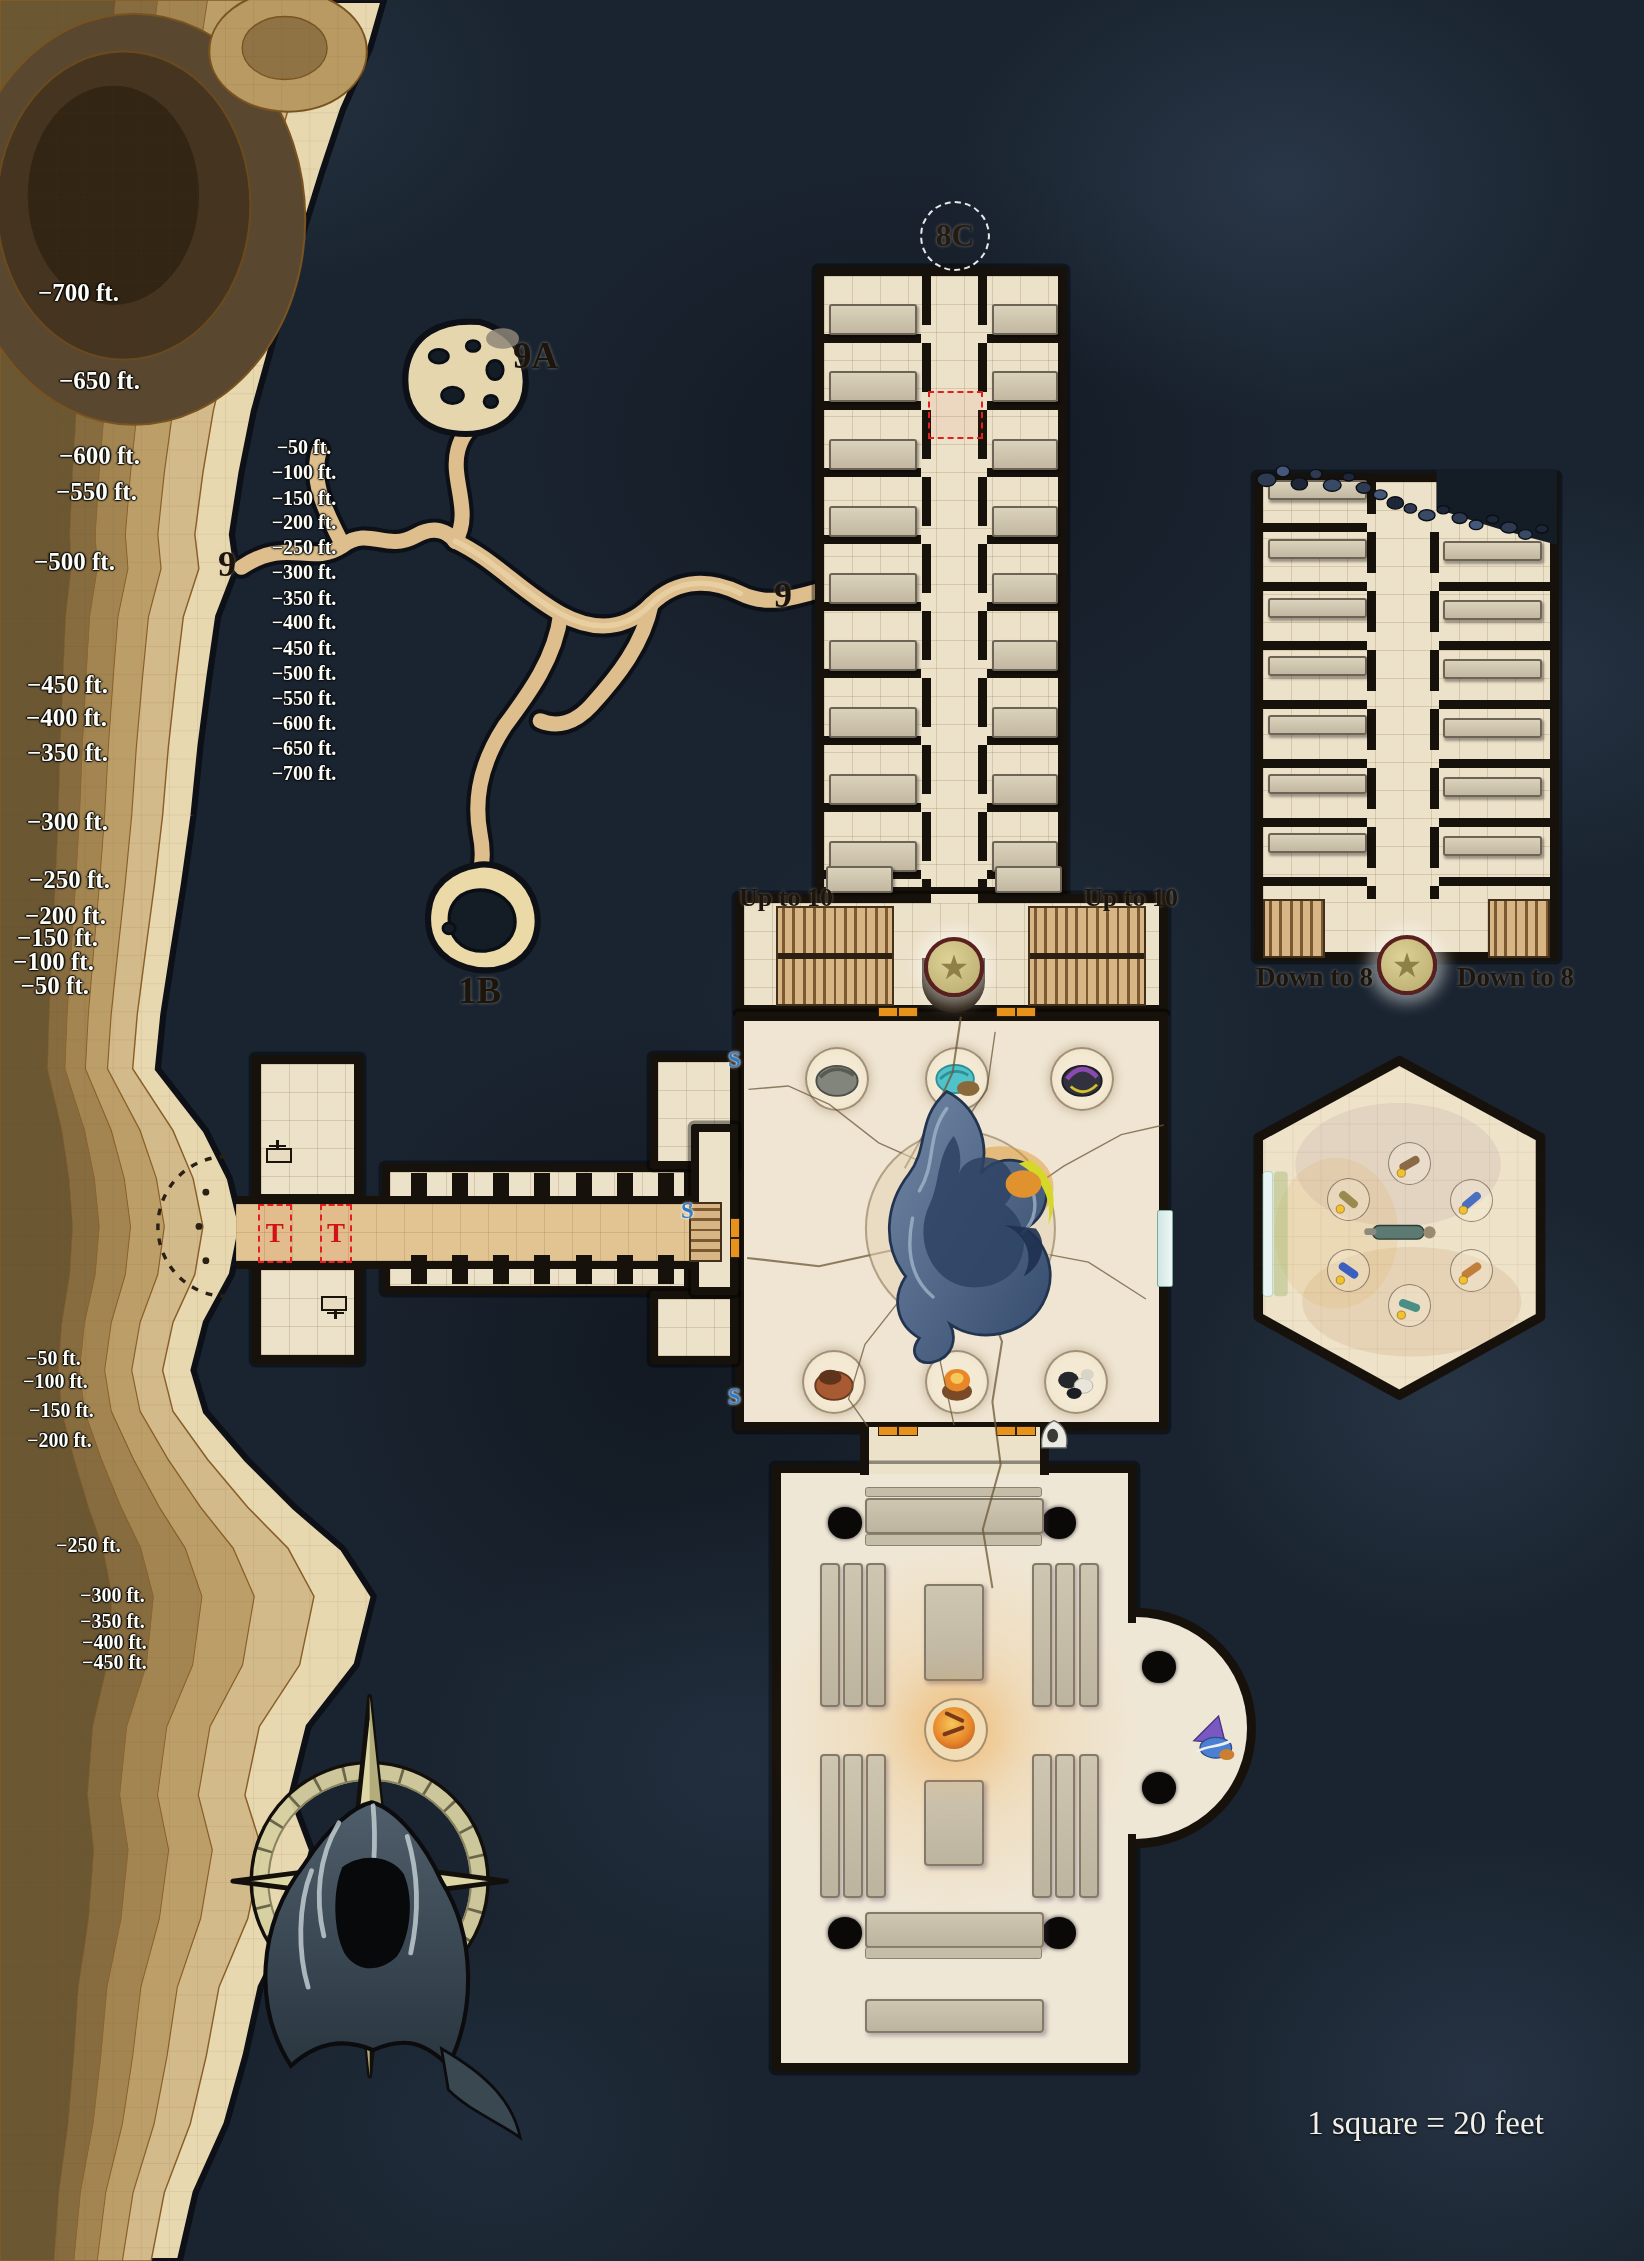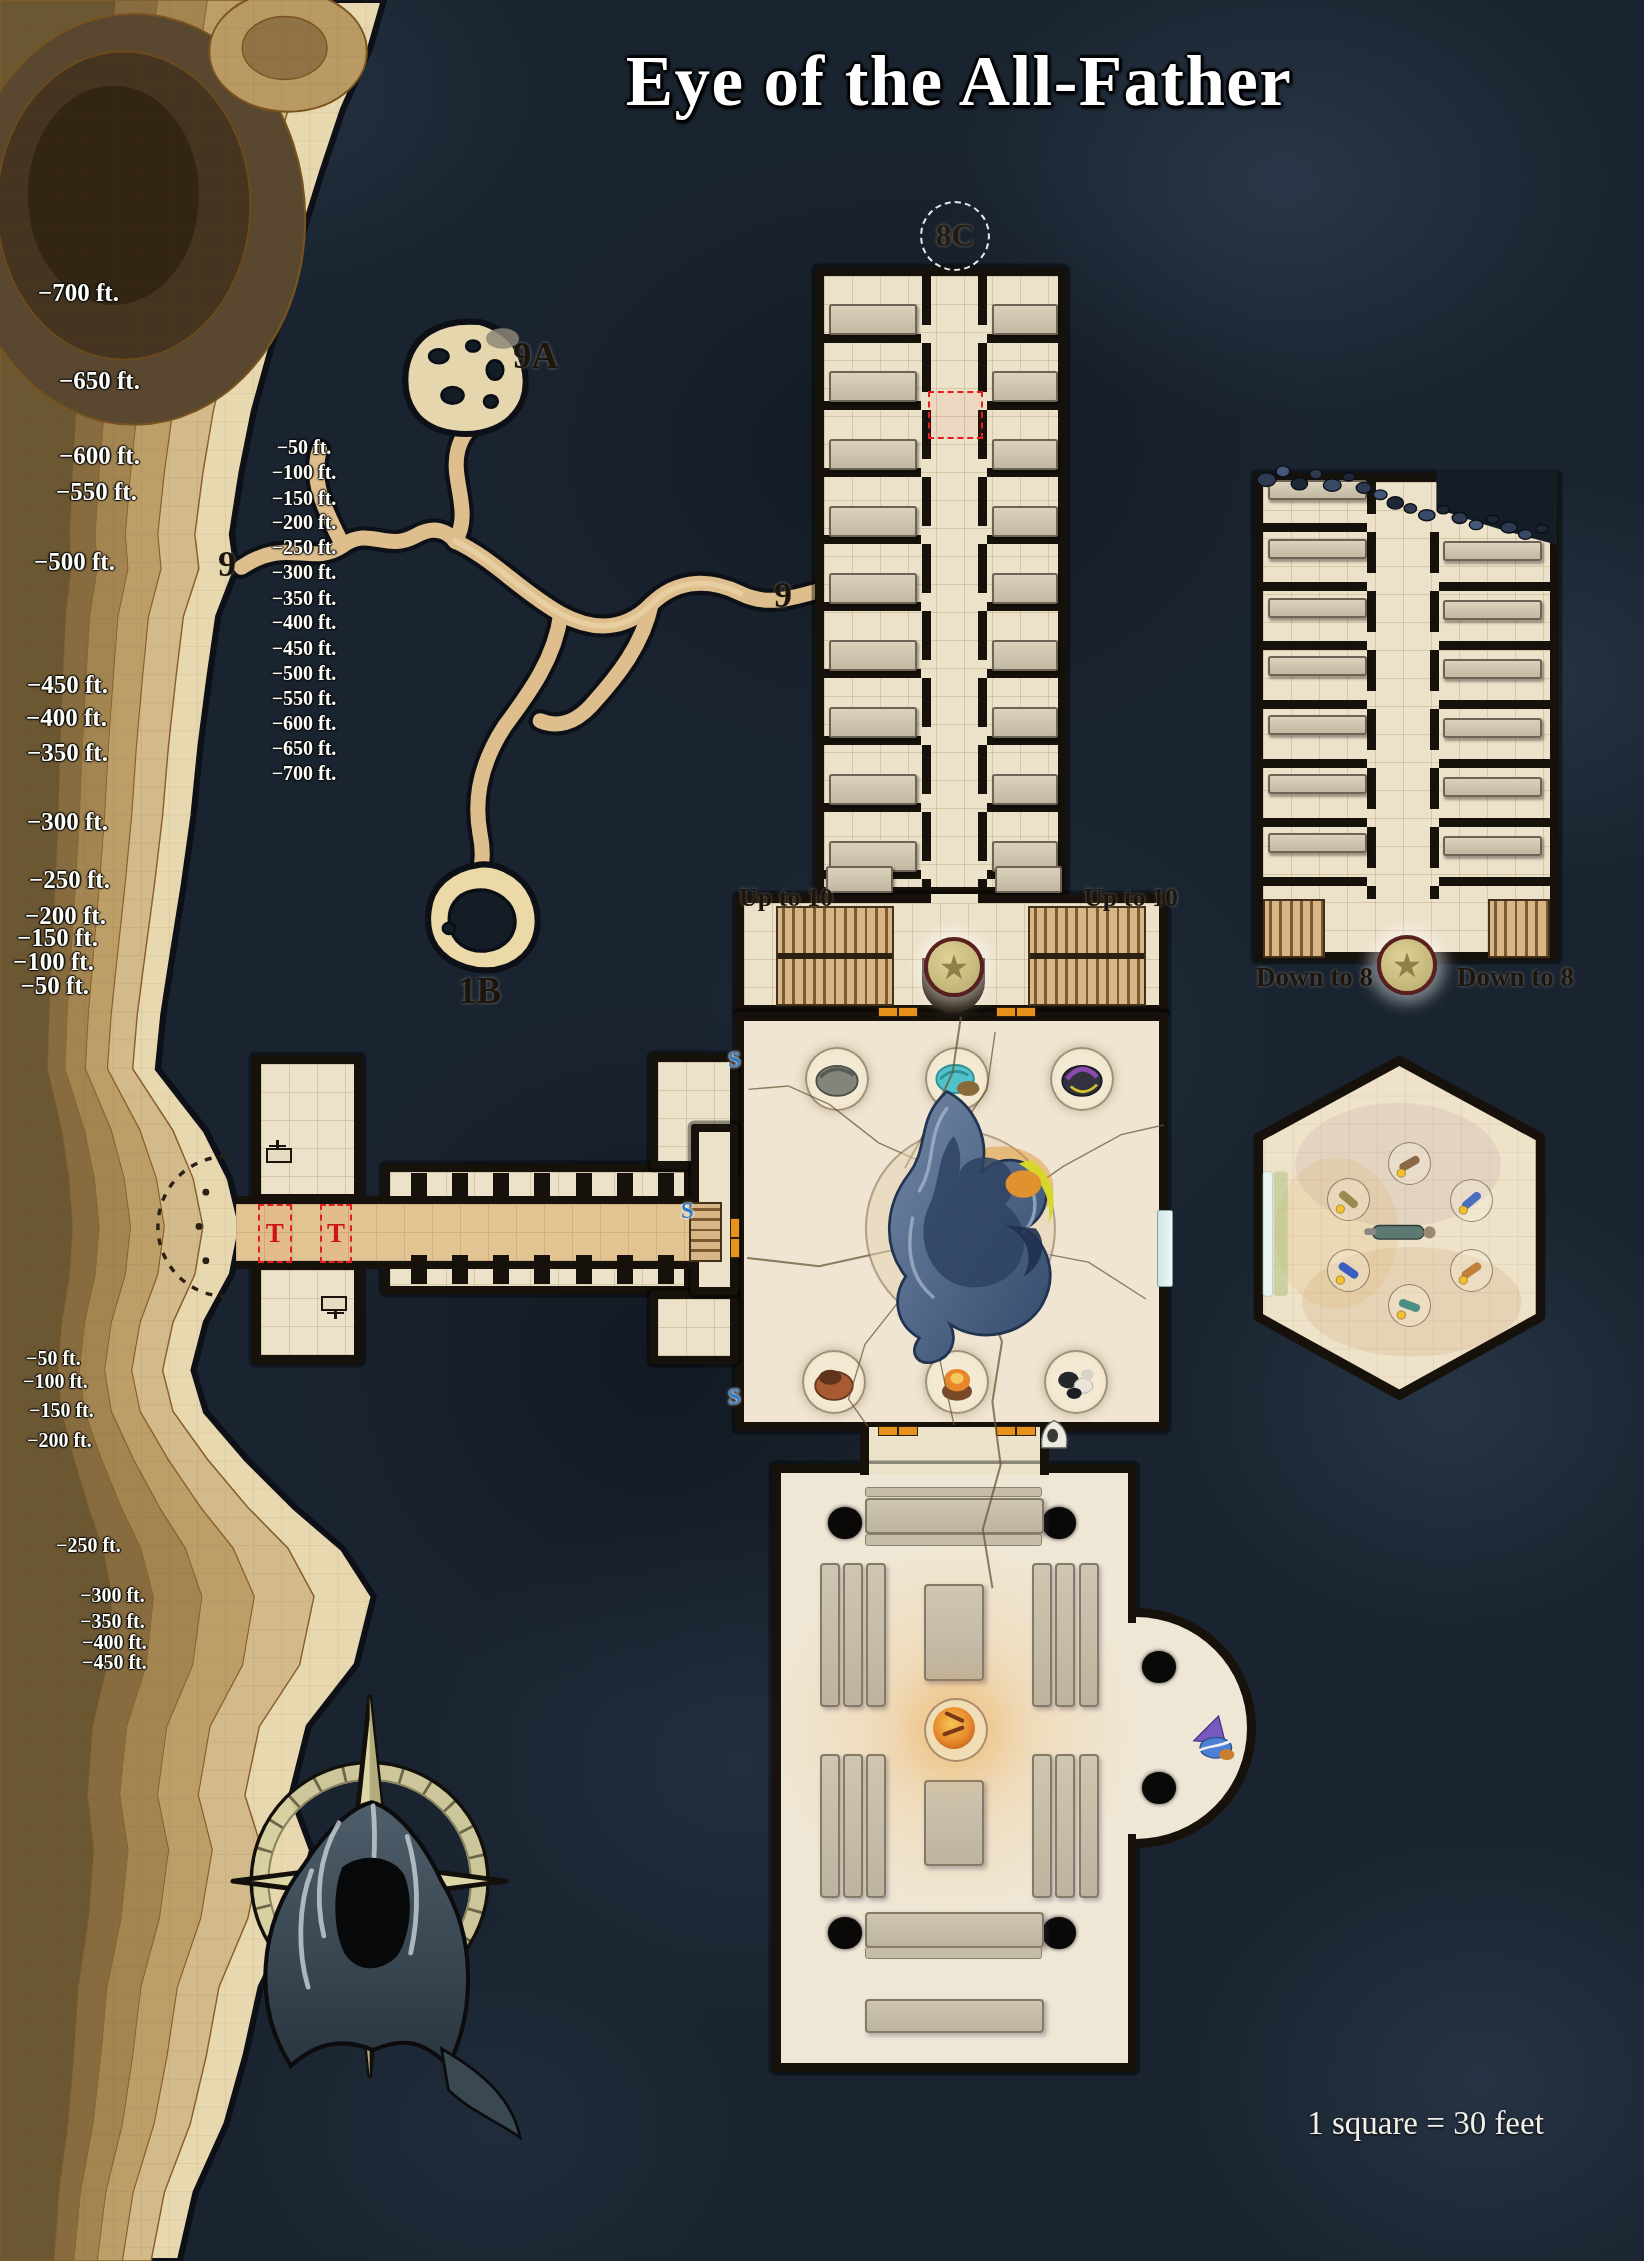--- a/index.html
+++ b/index.html
@@ -487,22 +487,21 @@
     <g fill="none" stroke="#c7d3d8" stroke-width="7" opacity="0.8" stroke-linecap="round">
       <path d="M200,230 C170,280 165,340 178,395"></path>
         <path d="M250,205 C255,260 250,320 240,370"></path>
       <path d="M300,250 C315,300 318,360 305,420"></path>
         <path d="M160,300 C140,350 140,420 155,470"></path>
     </g>
     <path d="M205,295 C230,275 275,275 295,305 C310,340 305,395 285,425 C260,450 225,448 208,420 C192,390 190,330 205,295 Z" fill="#08090b"></path>
     <path d="M350,560 C420,600 455,640 465,690 C430,665 390,650 360,620 Z" fill="#3a4852" stroke="#0c0c0e" stroke-width="4"></path>
   </svg>
 
-  <div id="title">Eye of the All-Father</div>
-  <div id="scalenote">1 square = 30 feet</div>
+  <div id="scalenote">1 square = 20 feet</div>
 
   <div class="circ8c" style="left:920px;top:201px">
       <span>8C</span>
     </div>
   <span class="dl" style="left:513px;top:334px;font-size:37px">9A</span>
   <span class="dl" style="left:218px;top:543px;font-size:36px">9</span>
   <span class="dl" style="left:774px;top:574px;font-size:36px">9</span>
   <span class="dl" style="left:458px;top:969px;font-size:37px">1B</span>
 
   <span class="dl" style="left:739px;top:883px;font-size:26px">Up to 10</span>

